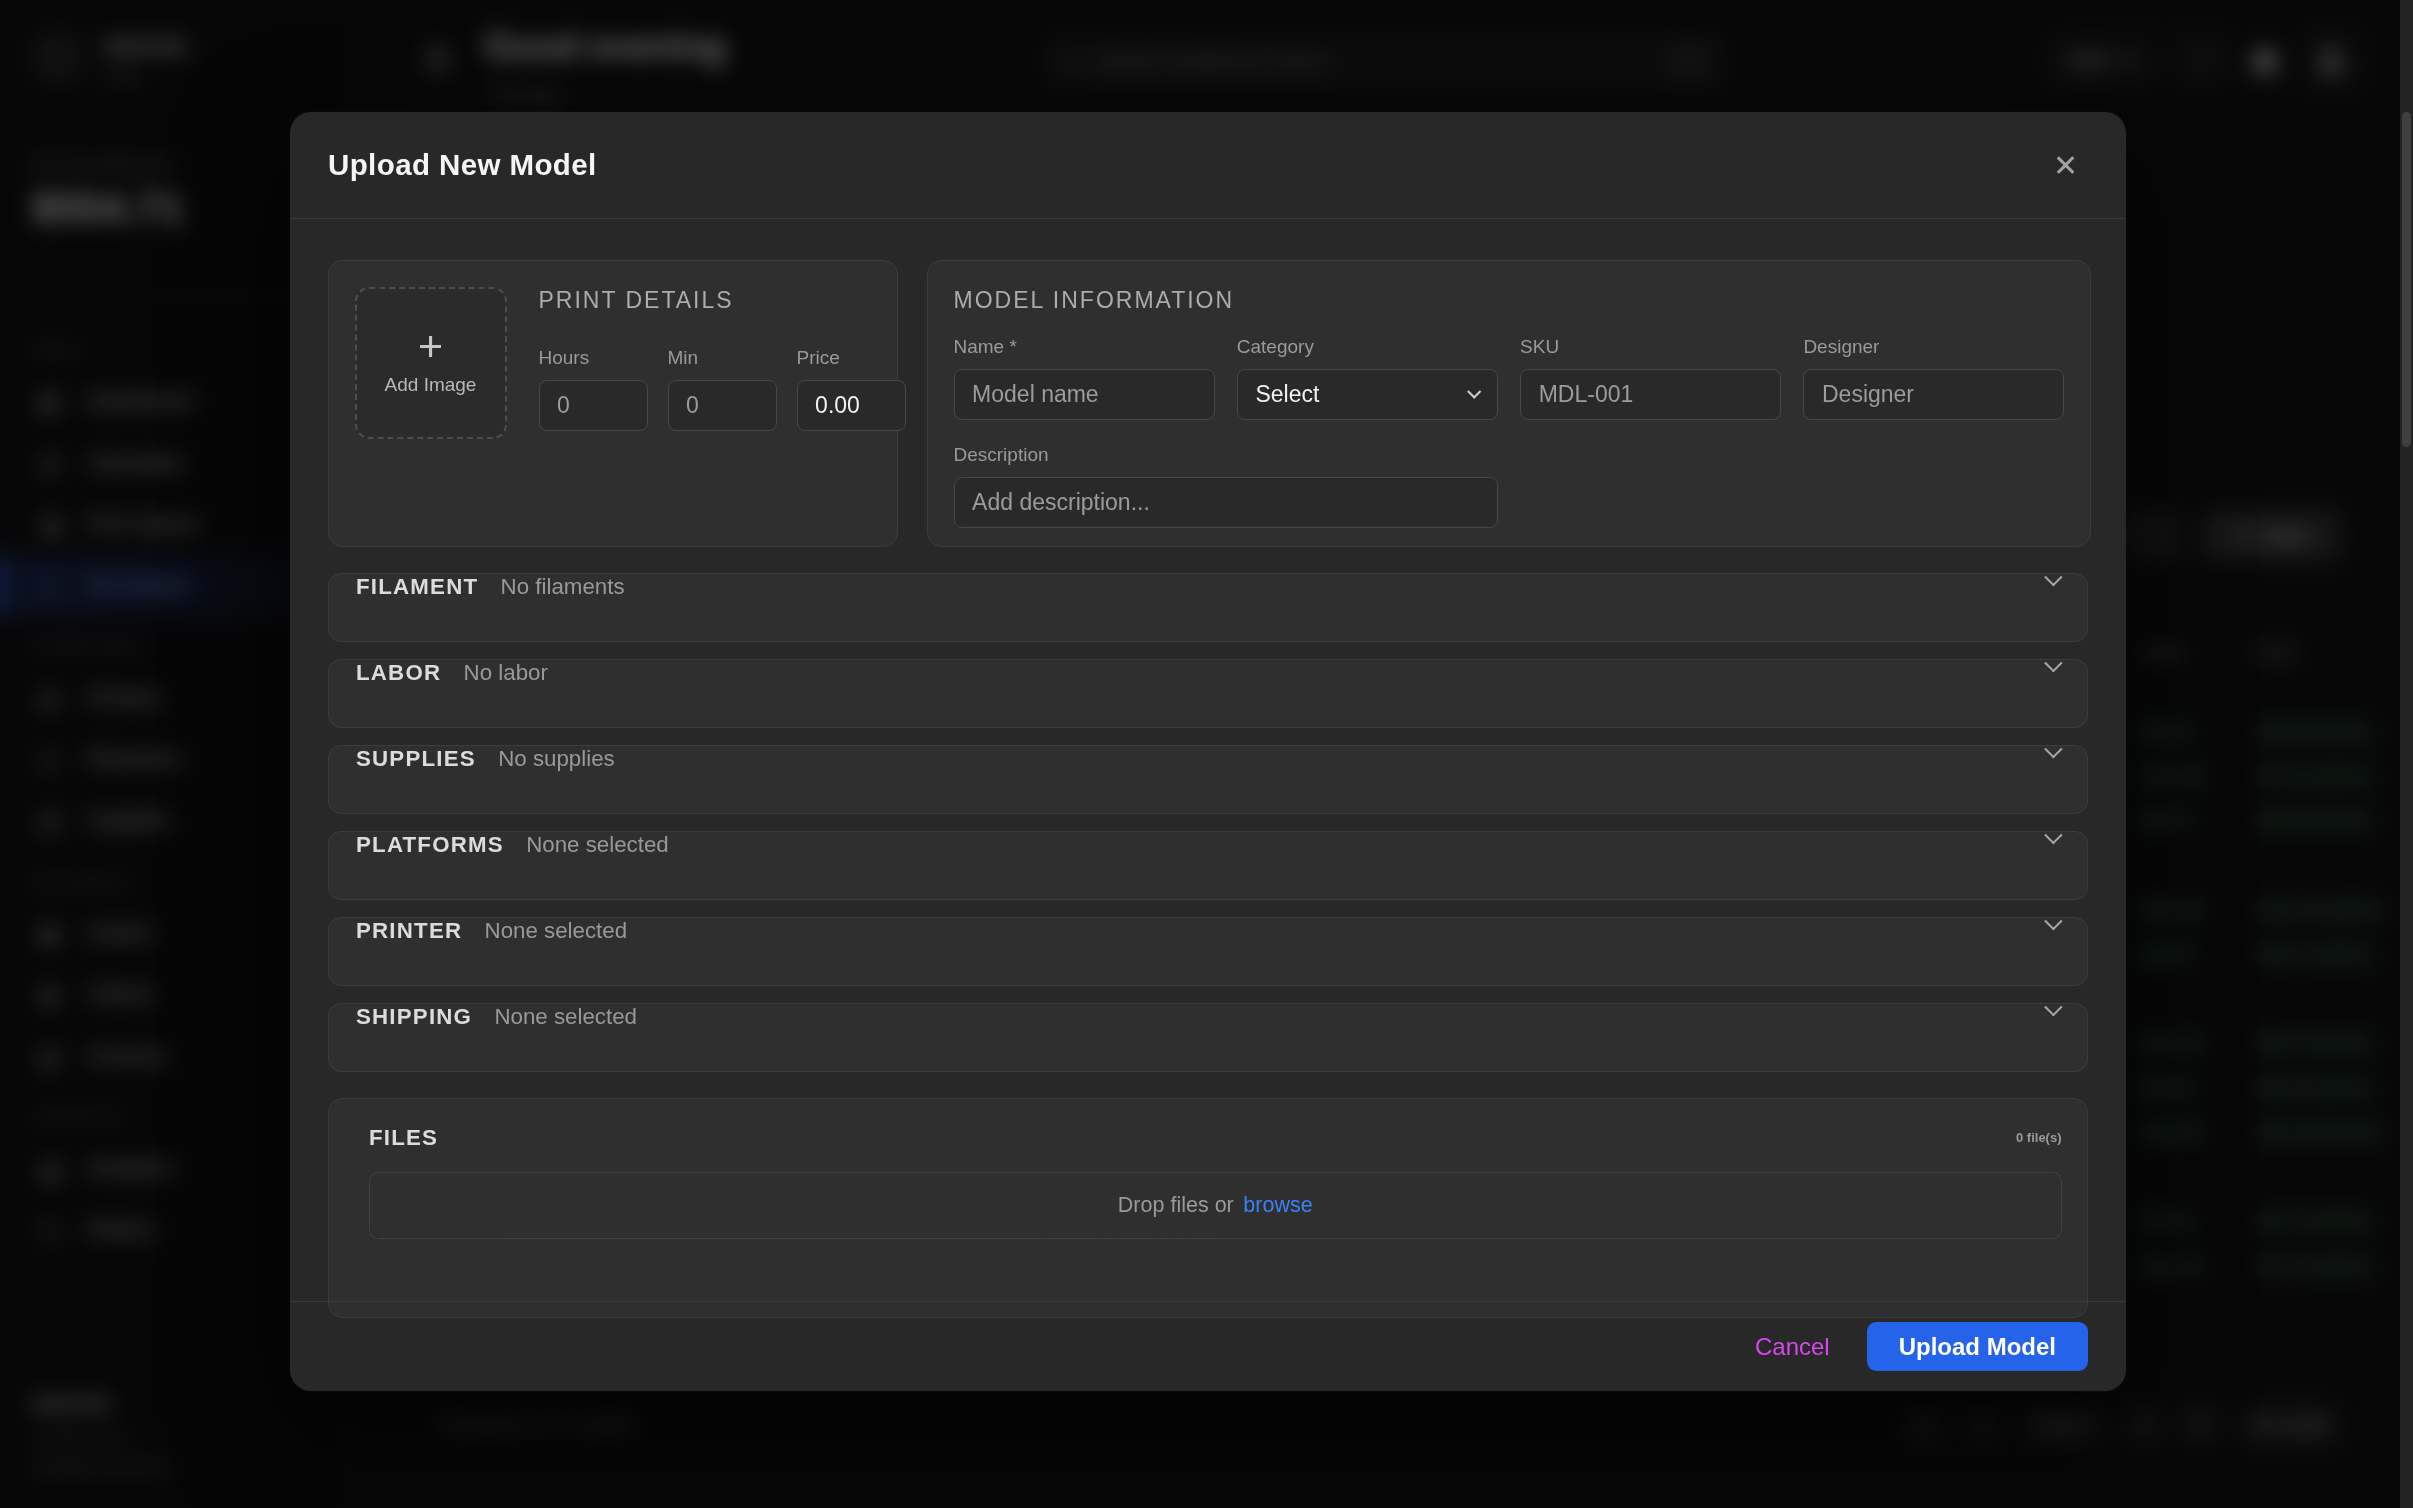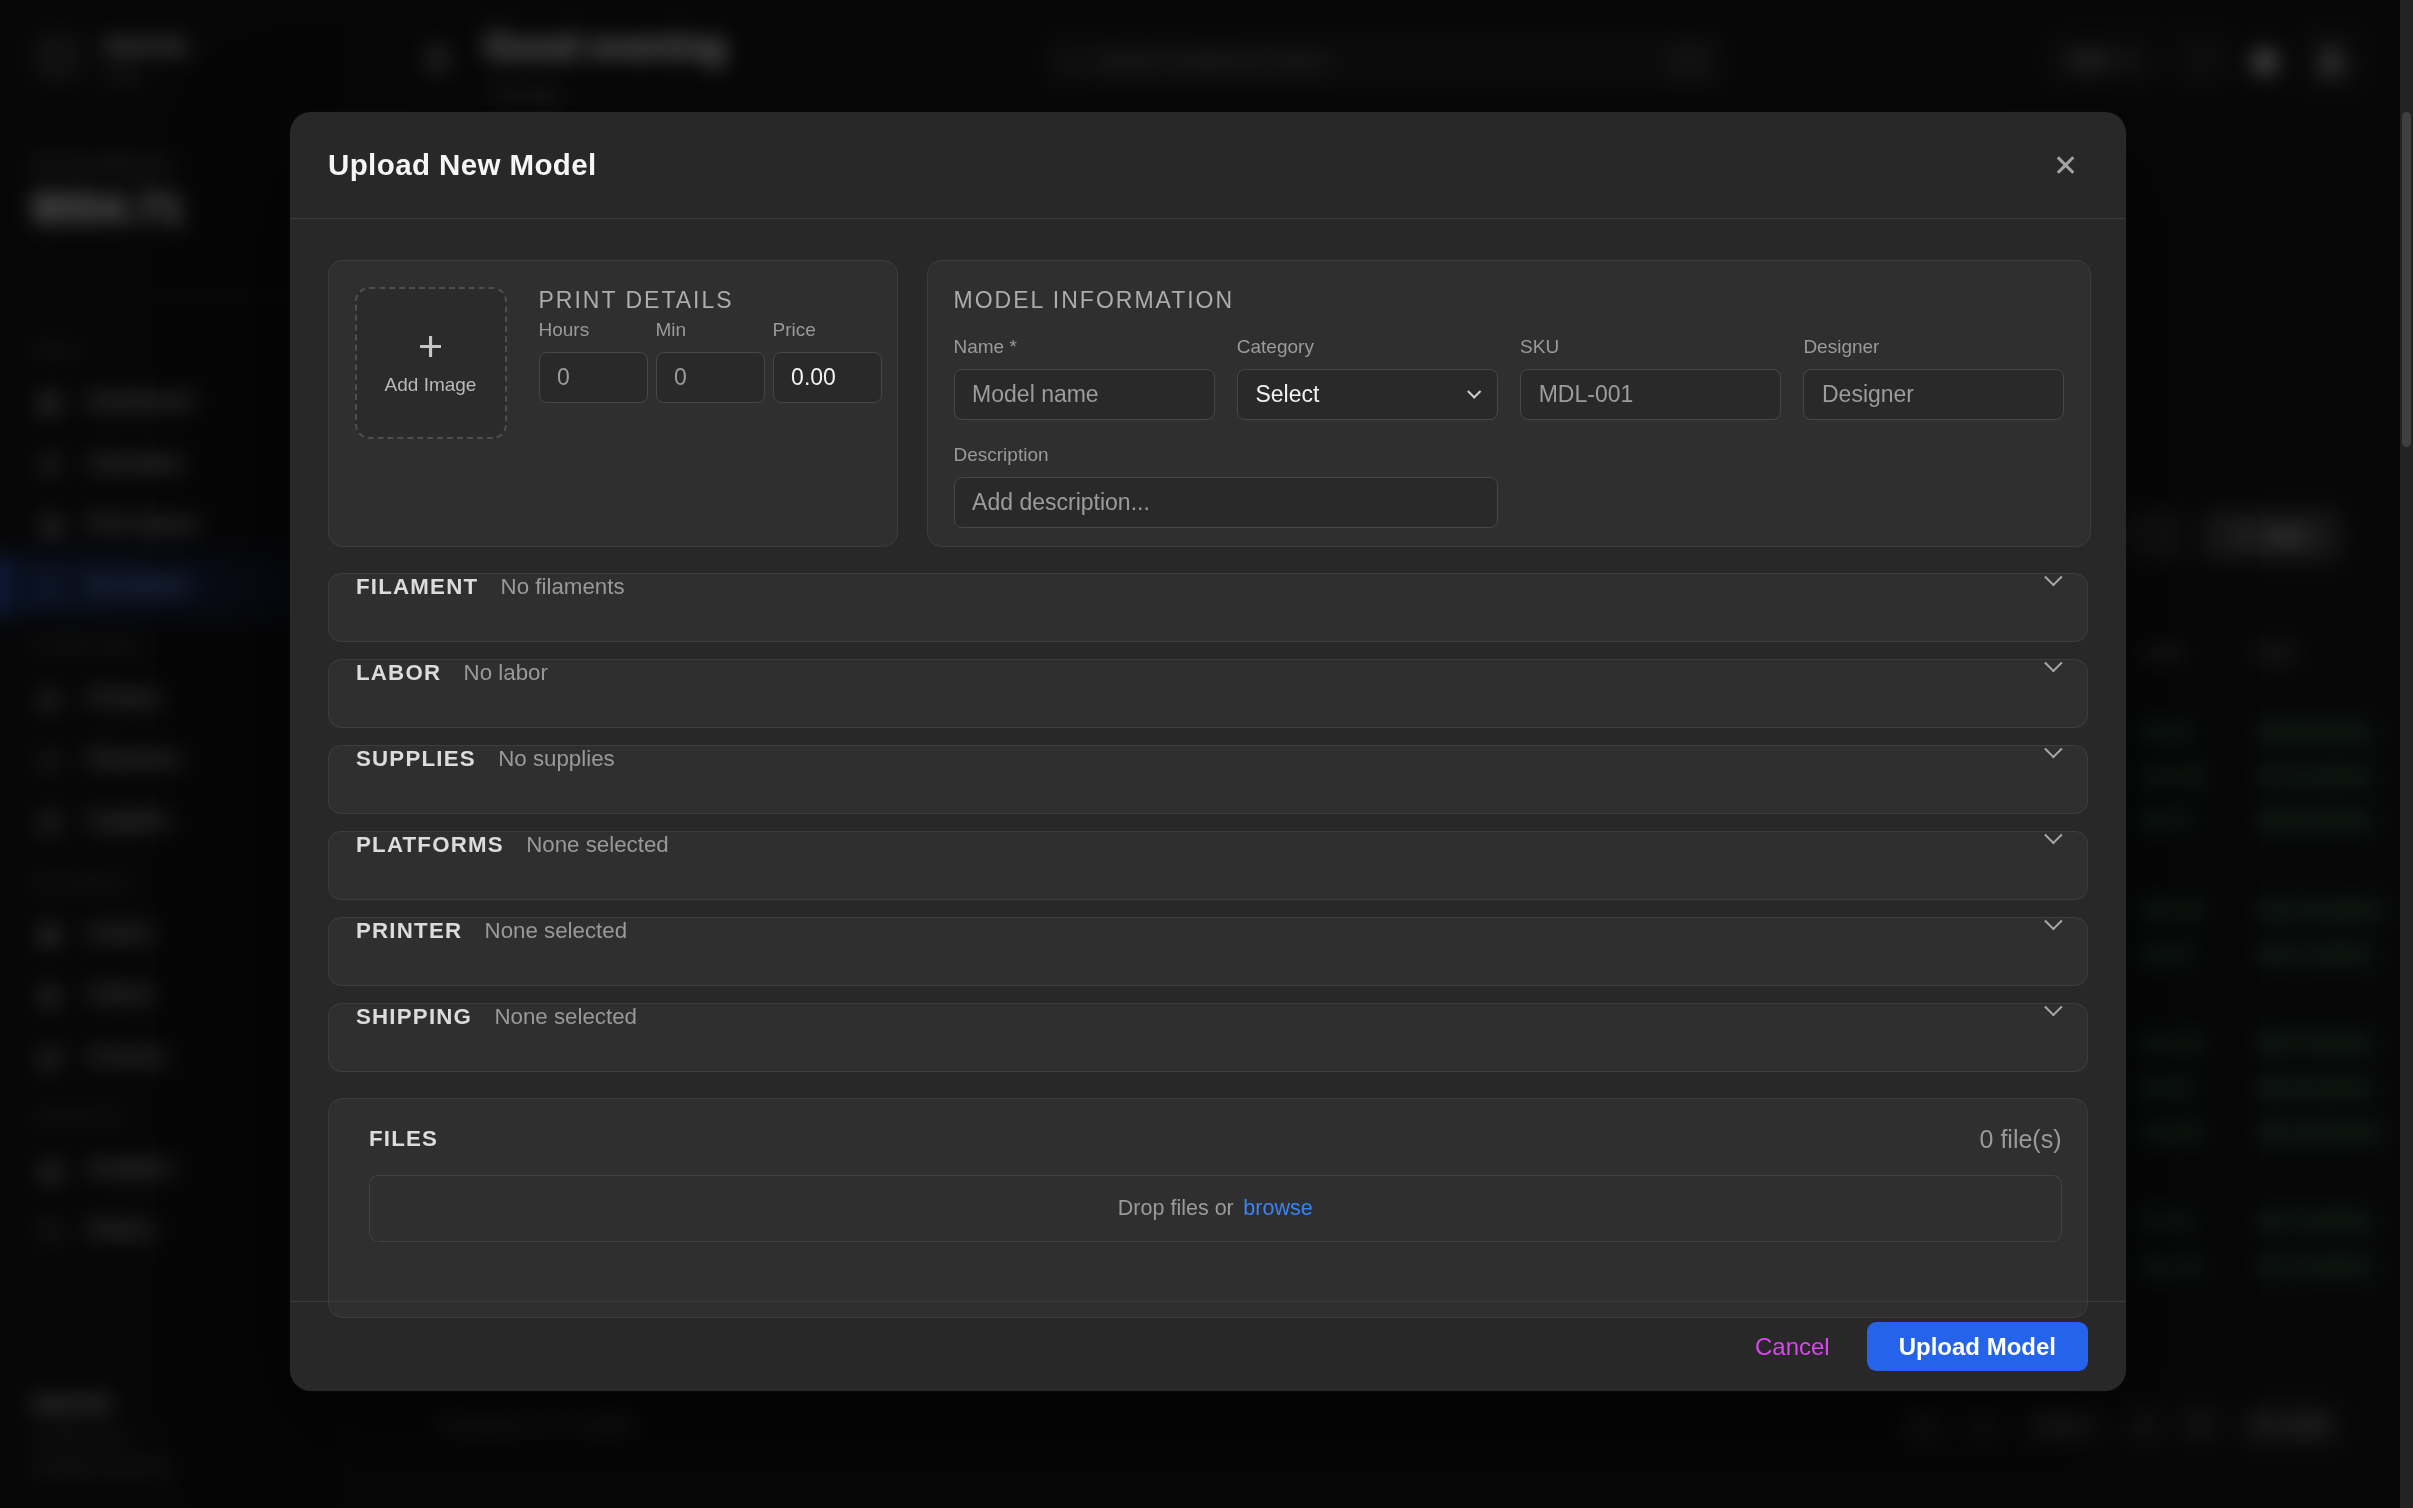--- a/index.html
+++ b/index.html
@@ -75,21 +75,21 @@
   .close-btn { width:45px; height:45px; display:flex; align-items:center; justify-content:center; font-size:30px; color:#a3a3a3; cursor:pointer; background:none; border:none; }
   .modal-body { padding:41px 38px 0; }
 
   .row1 { display:flex; gap:29px; height:287px; }
   .card { background:#2f2f2f; border:0.8px solid #3d3d3d; border-radius:14.4px; padding:25.5px; }
   .card.print { width:570px; display:flex; gap:32px; }
   .add-image { width:152px; height:152px; border:2.4px dashed #4e4e4e; border-radius:14.4px; background:#2b2b2b; display:flex; flex-direction:column; align-items:center; justify-content:center; gap:11.2px; cursor:pointer; flex:none; }
   .plus-glyph { font-size:43px; font-weight:300; color:#c7c7c7; line-height:.8; }
   .add-label { font-size:19px; color:#b9b9b9; }
   .section-heading { font-size:23px; color:#acacac; letter-spacing:2px; font-weight:500; }
-  .fields { display:flex; gap:8px; margin-top:5px; }
+  .fields { display:flex; gap:20px; margin-top:33px; }
   .flabel { display:block; font-size:19px; color:#9a9a9a; margin-bottom:11.2px; }
   .input { height:51px; background:#292929; border:1.2px solid #474747; border-radius:8px; display:flex; align-items:center; padding:0 17.6px; font-size:23px; color:#9c9c9c; }
   .input.strong { color:#f2f2f2; }
   .print-input { width:109px; }
   input.text-input { height:51px; width:100%; background:#292929; border:1.2px solid #474747; border-radius:8px; padding:0 17.6px; font-size:23px; color:#c4b5fd; outline:none; font-family:"Liberation Sans",sans-serif; }
   input.text-input::placeholder { color:#9c9c9c; }
   .card.info { flex:1; }
   .grid4 { display:flex; gap:22.3px; margin-top:22.3px; }
   .col { width:261px; }
   .select-box { width:261px; justify-content:space-between; color:#f2f2f2; cursor:pointer; }
@@ -98,21 +98,21 @@
   .desc-wrap input.text-input { width:544px; }
 
   .accordion { height:69px; background:#2f2f2f; border:0.8px solid #3d3d3d; border-radius:12.8px; margin-top:17px; display:flex; padding:0 27px; cursor:pointer; }
   .accordion.first { margin-top:26px; }
   .acc-title { font-size:22.3px; font-weight:600; color:#dcdcdc; letter-spacing:1.2px; }
   .acc-sub { margin-left:22.3px; font-size:22.3px; color:#999999; }
   .acc-chev { margin-left:auto; width:12.8px; height:12.8px; border-right:2.4px solid #a8a8a8; border-bottom:2.4px solid #a8a8a8; transform:rotate(45deg) translate(-2.4px,-2.4px); }
 
   .files-card { margin-top:26px; height:220px;padding-left:40px; }
   .files-head { display:flex; align-items:center; justify-content:space-between; }
-  .files-count { font-size:25px; color:#9a9a9a; }
+  .files-count { font-size:13px; color:#9a9a9a;font-weight:bold; }
   .dropzone { margin-top:21px; height:67px; border:1.6px dotted #545454; border-radius:9.6px; display:flex; align-items:center; justify-content:center; gap:9.6px; font-size:21.5px; color:#9a9a9a; }
   .browse-link { color:#3b82f6; cursor:pointer; }
 
   .modal-footer { position:absolute; left:0; right:0; bottom:0; height:90px; border-top:0.8px solid #3a3a3a; display:flex; align-items:center; justify-content:flex-end; gap:37px; padding:0 38px; }
   .cancel-btn { background:none; border:none; font-size:24px; color:#d946ef; cursor:pointer; font-family:"Liberation Sans",sans-serif; }
   .upload-btn { height:49px; padding:0 32px; background:#2563eb; border:none; border-radius:9.6px; color:#ffffff; font-size:24px; font-weight:600; cursor:pointer; font-family:"Liberation Sans",sans-serif; }
 </style>
 </head>
 <body>
 

